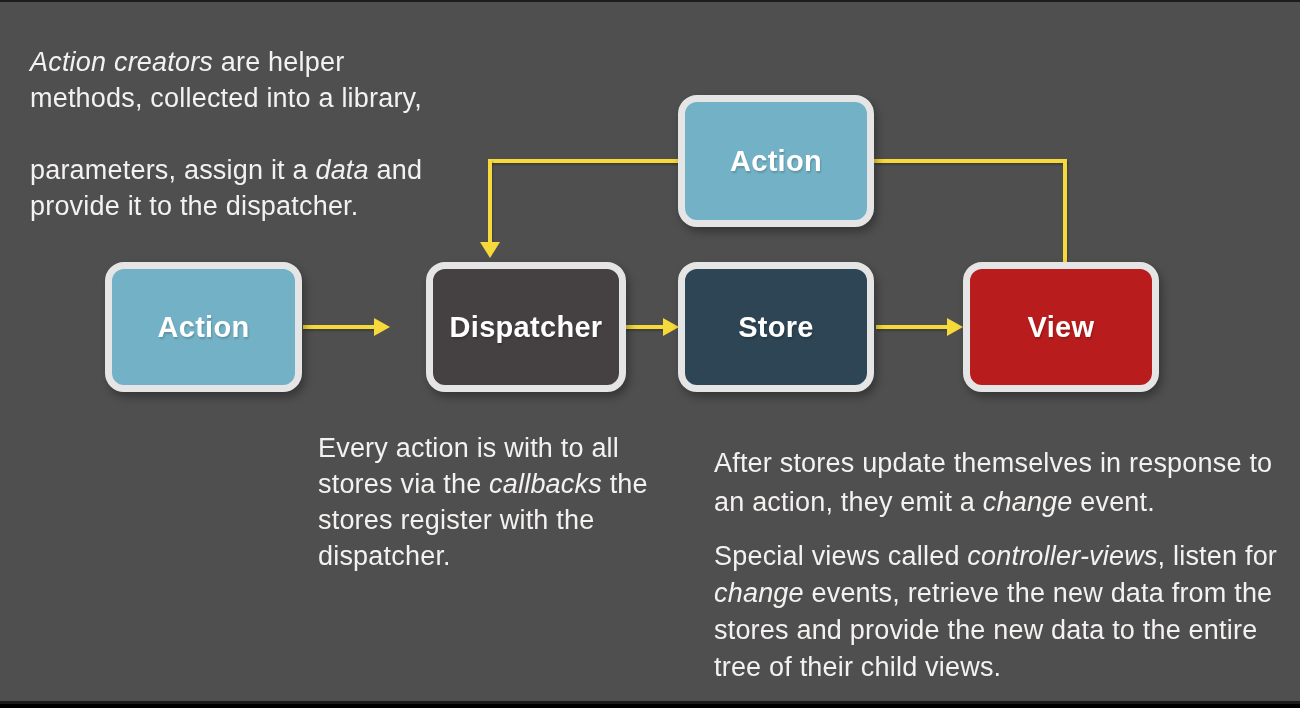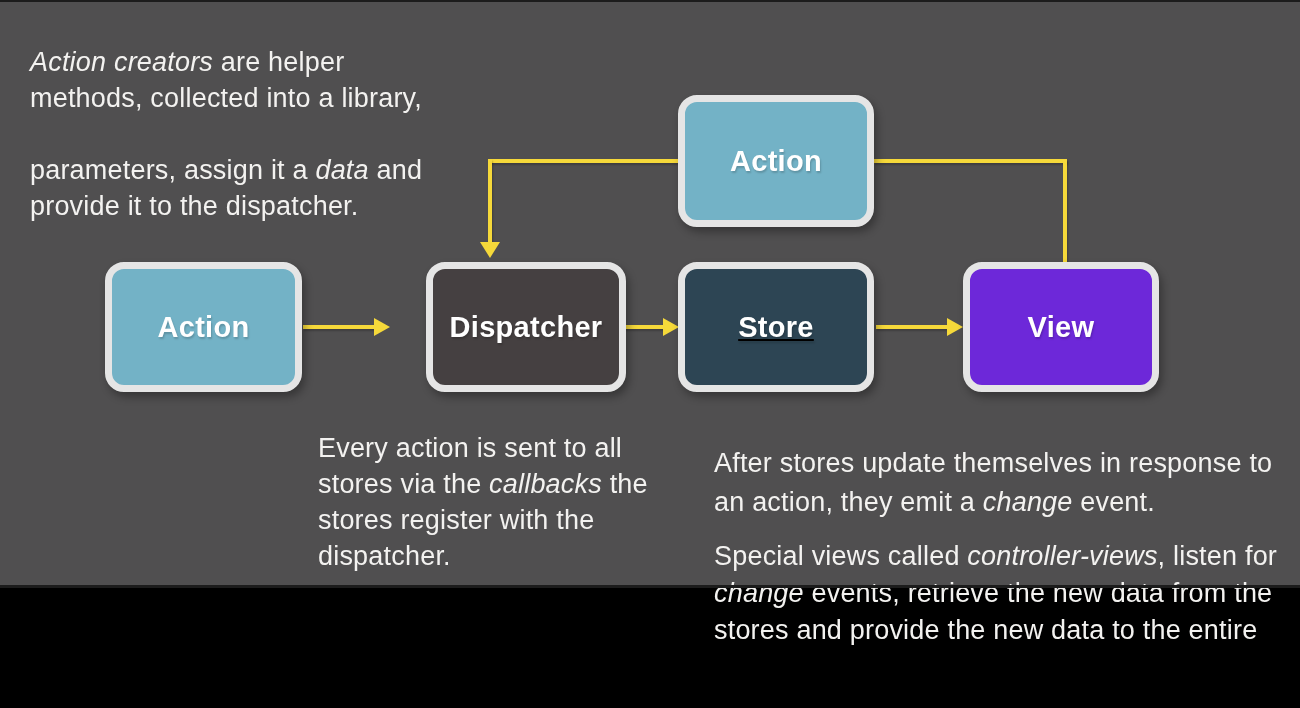--- a/index.html
+++ b/index.html
@@ -7,21 +7,21 @@
     --text:#f3f2f0;
     --bg:#504f50;
   }
   html,body{margin:0;padding:0;}
   body{
     width:1300px;height:708px;overflow:hidden;
     font-family:"Liberation Sans","DejaVu Sans",sans-serif;
     background:#000;
   }
   #canvas{
-    position:relative;width:1300px;height:588px;
+    position:relative;width:1300px;height:704px;
     background:var(--bg);
   }
   .edge-strip{position:absolute;left:0;width:1300px;background:#1c1c1c;}
   #edge-top{top:0;height:2px;}
   #edge-bottom{bottom:0;height:3px;}
 
   .note{
     position:absolute;color:var(--text);
     font-size:27px;line-height:36px;
     white-space:nowrap;letter-spacing:0.2px;
@@ -41,21 +41,21 @@
     box-shadow:3px 5px 8px rgba(0,0,0,0.32);
   }
   .fbox .label{
     color:#fff;font-weight:bold;font-size:29px;
     letter-spacing:0.3px;
     text-shadow:1px 2px 2px rgba(0,0,0,0.18);
   }
   #box-action-top{left:678px;top:95px;height:132px;}
   #box-action{left:105px;top:262px;width:197px;}
   #box-dispatcher{left:390px;top:262px;width:200px;}
-  #box-store{left:678px;top:262px;text-decoration:underline;}
+  #box-store{left:678px;top:262px;}
   #box-view{left:963px;top:262px;}
 
   .yline{
     position:absolute;background:var(--arrow);
     box-shadow:1px 2px 2px rgba(0,0,0,0.22);
   }
   .yhead-right{
     position:absolute;width:0;height:0;
     border-top:9px solid transparent;
     border-bottom:9px solid transparent;
@@ -82,25 +82,25 @@
   #arrow-store-view-head{left:947px;top:318px;}
 </style>
 </head>
 <body>
 
 <div id="canvas">
   <div id="edge-top" class="edge-strip"></div>
 
   <div class="note" id="note-action-creators"><em>Action creators</em><span> are helper</span><br><span>methods, collected into a library,</span><br><br><span>parameters, assign it a </span><em>data</em><span> and</span><br><span>provide it to the dispatcher.</span></div>
 
-  <div class="note" id="note-every-action"><span>Every action is sent to all</span><br><span>stores via the </span><em>callbacks</em><span> the</span><br><span>stores register with the</span><br><span>dispatcher.</span></div>
+  <div class="note" id="note-every-action"><span>Every action is with to all</span><br><span>stores via the </span><em>callbacks</em><span> the</span><br><span>stores register with the</span><br><span>dispatcher.</span></div>
 
   <div class="note" id="note-right">
     <p class="para"><span>After stores update themselves in response to</span><br><span>an action, they emit a </span><em>change</em><span> event.</span></p>
-    <p class="para"><span>Special views called </span><em>controller-views</em><span>, listen for</span><br><em>change</em><span> events, retrieve the new data from the</span><br><span>stores and provide the new data to the entire</span><br></p>
+    <p class="para"><span>Special views called </span><em>controller-views</em><span>, listen for</span><br><em>change</em><span> events, retrieve the new data from the</span><br><span>stores and provide the new data to the entire</span><br><span>tree of their child views.</span></p>
   </div>
 
   <div class="yline" id="loop-right-h"></div>
   <div class="yline" id="loop-right-v"></div>
   <div class="yline" id="loop-left-h"></div>
   <div class="yline" id="loop-left-v"></div>
   <div class="yhead-down" id="loop-left-head"></div>
 
   <div class="yline" id="arrow-action-dispatcher-line"></div>
   <div class="yhead-right" id="arrow-action-dispatcher-head"></div>
@@ -118,18 +118,18 @@
   </div>
 
   <div class="fbox" id="box-dispatcher" style="background-color: rgb(69, 64, 65); margin-left: 36px;">
     <span class="label">Dispatcher</span>
   </div>
 
   <div class="fbox" id="box-store" style="background-color: rgb(45, 69, 84);">
     <span class="label">Store</span>
   </div>
 
-  <div class="fbox" id="box-view" style="background-color: #6d28d9;">
+  <div class="fbox" id="box-view" style="background-color: #b91c1c;">
     <span class="label">View</span>
   </div>
 
   <div id="edge-bottom" class="edge-strip"></div>
 </div>
 
 </body></html>

